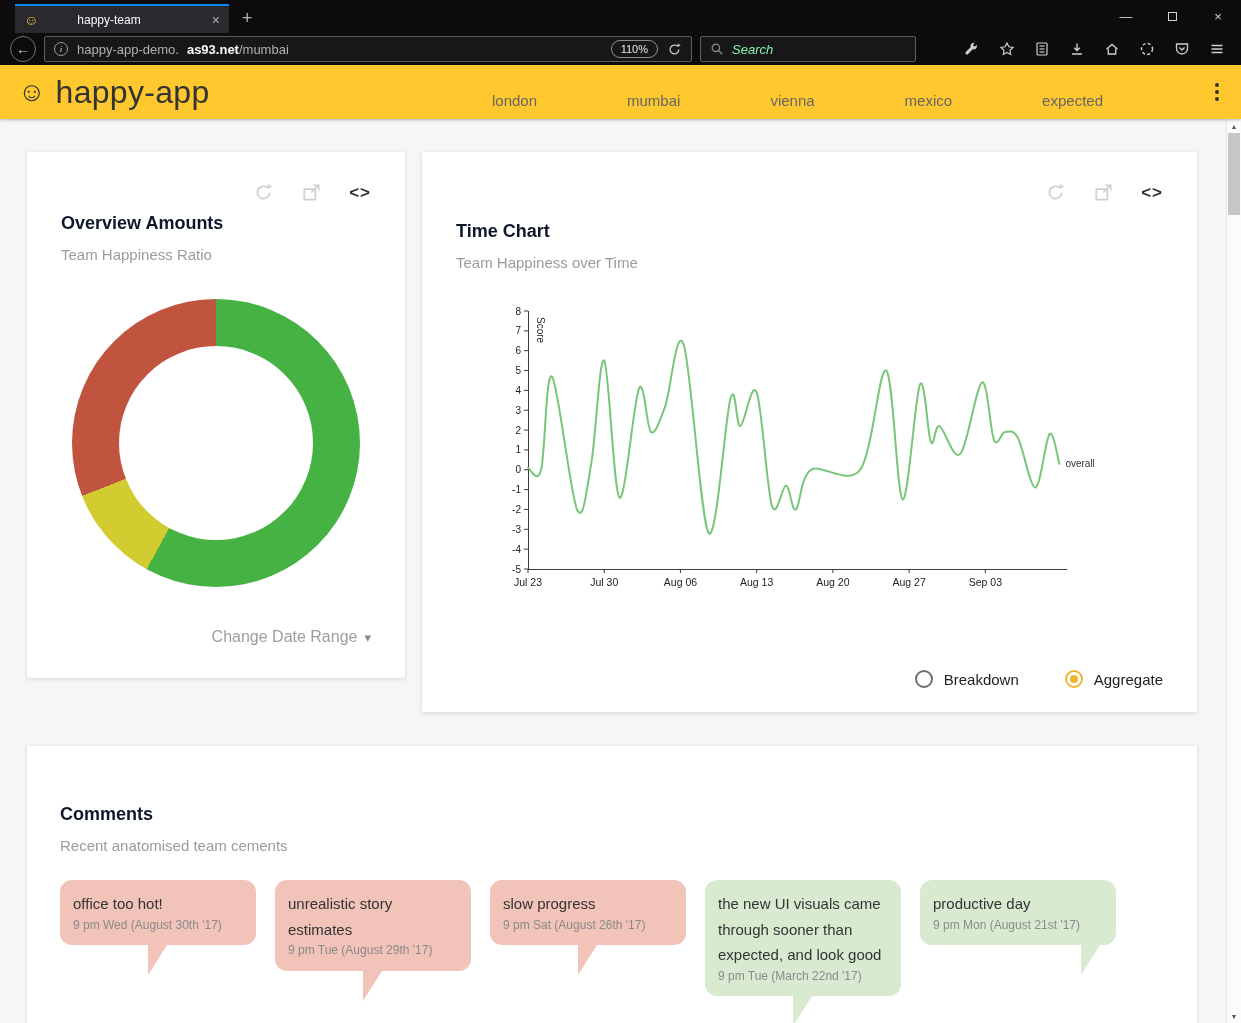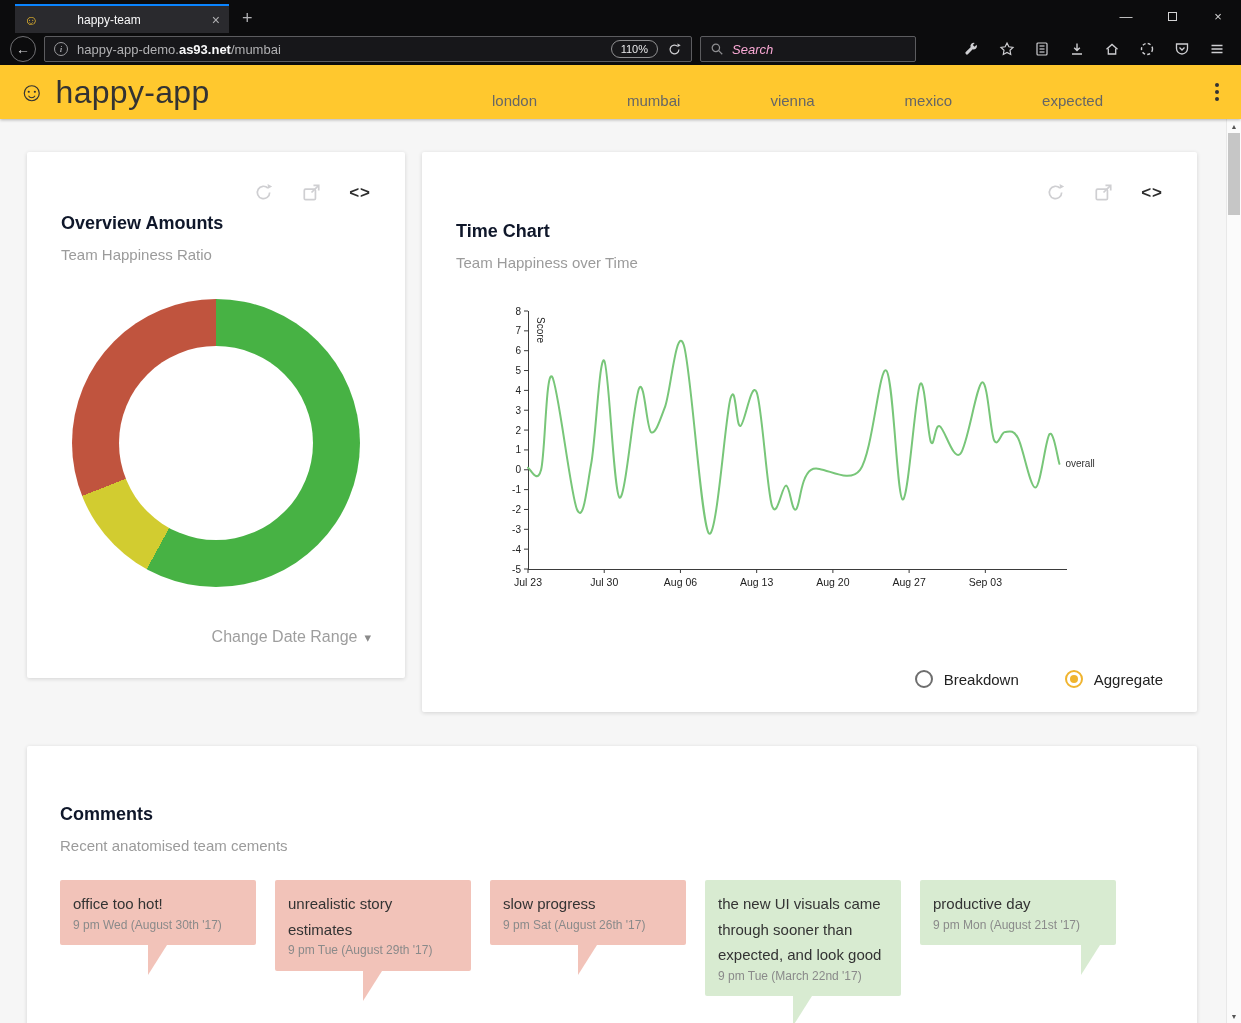--- a/index.html
+++ b/index.html
@@ -21,26 +21,26 @@
 
   .navbar { height:32px; background:#0c0c0d; display:flex; align-items:center; padding:0 10px; gap:8px; }
   .back-btn { flex:0 0 26px; width:26px; height:26px; border:1px solid #707073; border-radius:50%;
               color:#d7d7db; display:flex; align-items:center; justify-content:center; font-size:14px; }
   .urlbar { flex:0 0 648px; height:26px; background:#17171a; border:1px solid #5c5c5f; border-radius:2px;
             display:flex; align-items:center; padding:0 9px; gap:9px; }
   .info-circle { flex:0 0 14px; width:14px; height:14px; border:1px solid #9b9b9e; border-radius:50%;
                  color:#d7d7db; font-size:9px; display:flex; align-items:center; justify-content:center;
                  font-style:italic; font-family:"Liberation Serif", serif; }
   .url-text { flex:1; font-size:13px; color:#b1b1b3; white-space:nowrap; overflow:hidden; }
-  .url-strong { color:#f9f9fa; font-weight:bold; }
+  .url-strong { color:#f9f9fa; font-weight:bold;margin-left:8px; }
   .zoom-pill { border:1px solid #8f8f91; border-radius:9px; padding:2px 9px; font-size:11px; color:#e8e8ea; }
   .icon-btn { display:flex; align-items:center; justify-content:center; color:#cfcfd2; }
   .searchbar { flex:0 0 216px; height:26px; background:#17171a; border:1px solid #5c5c5f; border-radius:2px;
                display:flex; align-items:center; padding:0 9px; gap:8px; color:#8e8e91; }
-  .search-ph { color:#f9a8d4; font-size:13px; font-style:italic; }
+  .search-ph { color:#86efac; font-size:13px; font-style:italic; }
   .tool-icons { display:flex; align-items:center; gap:19px; margin-left:auto; margin-right:6px; }
 
   
   .app-header { height:54px; background:#ffc82e; display:flex; align-items:center; padding:0 18px;
                 box-shadow:0 1px 3px rgba(0,0,0,.28); position:relative; z-index:2; }
   .logo { font-size:27px; color:#333; margin-right:10px; line-height:1; }
   .app-name { font-size:32px; color:#333; font-weight:500; letter-spacing:.3px; }
   .app-nav { display:flex; gap:90px; margin-left:auto; margin-right:120px; }
   .app-nav span { font-size:15px; color:#666; cursor:pointer;margin-top:16px; }
   .dots { display:flex; flex-direction:column; gap:3px; position:absolute; right:22px; top:18px; }
@@ -67,21 +67,21 @@
   .time-card .card-title { margin-top:18px; }
   .chart-area { margin-top:26px; margin-left:36px; }
   .radio-row { margin-top:auto; display:flex; justify-content:flex-end; gap:46px; align-items:center; }
   .radio-item { display:flex; align-items:center; gap:11px; font-size:15px; color:#222; }
   .radio-dot { width:18px; height:18px; border:2px solid #6e6e6e; border-radius:50%; position:relative; }
   .radio-item.selected .radio-dot { border-color:#f0b42f; }
   .radio-item.selected .radio-dot::after { content:""; position:absolute; inset:3px; background:#f0b42f; border-radius:50%; }
 
   .comments-card { margin-top:34px; padding:58px 33px 30px; height:400px; }
   .bubbles { display:flex; gap:19px; margin-top:26px; align-items:flex-start; }
-  .bubble { width:196px; padding:11px 13px 12px; border-radius:2px; position:relative; }
+  .bubble { width:196px; padding:11px 13px 12px; border-radius:12px; position:relative; }
   .bubble::after { content:""; position:absolute; top:100%; left:45%; width:0; height:0; }
   .bubble.negative { background:#f2c3b9; }
   .bubble.negative::after { border-top:30px solid #f2c3b9; border-right:19px solid transparent; }
   .bubble.positive { background:#d8ebd1; }
   .bubble.positive::after { border-top:30px solid #d8ebd1; border-right:19px solid transparent; }
   .bubbles .bubble:nth-child(5)::after { left:82%; }
   .bubble-text { font-size:15px; color:#333; line-height:1.7; }
   .bubble-time { font-size:12px; color:#8a8a8a; line-height:1.4; }
 
   

